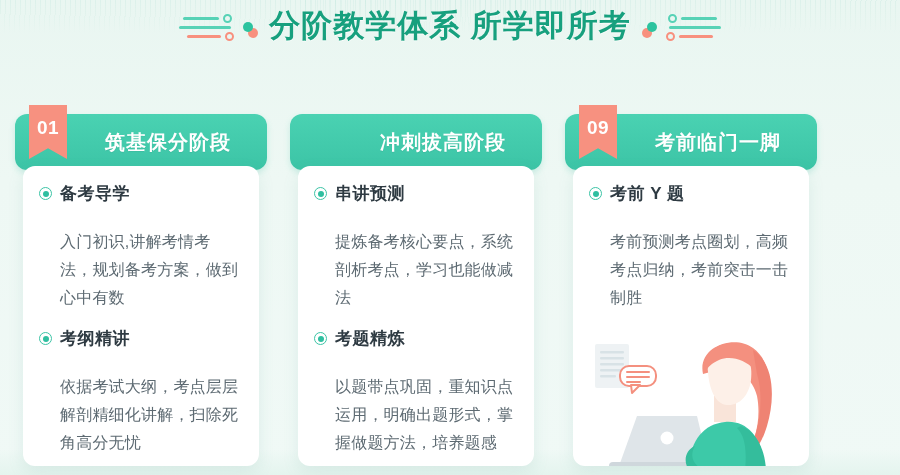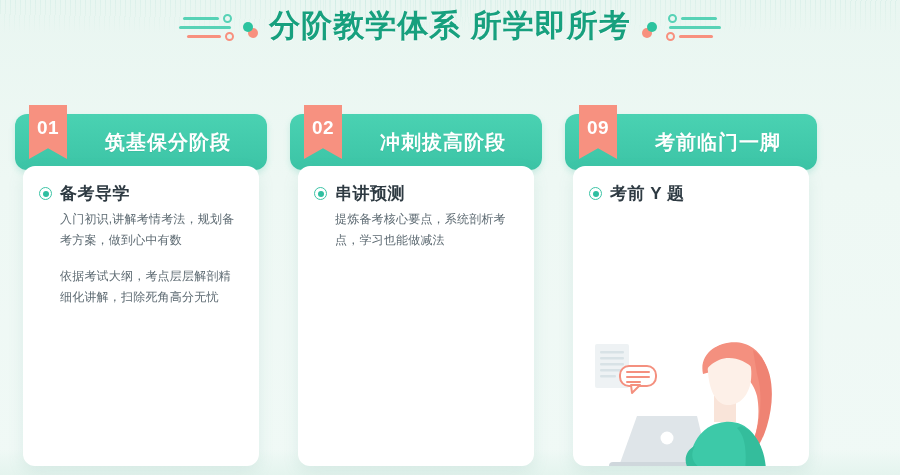--- a/index.html
+++ b/index.html
@@ -97,21 +97,21 @@
   .feature{margin-bottom:15px;}
   .feature-head{display:flex;align-items:center;gap:8px;}
   .bullet{
     width:13px;height:13px;border-radius:50%;flex:0 0 auto;
     border:1.6px solid #3cc4a6;box-sizing:border-box;
     display:flex;align-items:center;justify-content:center;
   }
   .bullet i{display:block;width:6px;height:6px;border-radius:50%;background:#2fbfa0;}
   .feature-title{font-size:17px;color:#2e3a42;font-weight:bold;letter-spacing:.5px;white-space:nowrap;}
   .feature-desc{
-    margin:4px 0 0 21px;font-size:12px;color:#5d6a72;line-height:1.75;
+    margin:23px 0 0 21px;font-size:16px;color:#5d6a72;line-height:1.75;
     letter-spacing:.2px;max-width:186px;
   }
 
   
   .illus{position:absolute;left:0;right:0;bottom:0;height:128px;}
   .illus svg{position:absolute;right:-6px;bottom:-4px;}
 </style>
 </head>
 <body>
 
@@ -163,60 +163,73 @@
       <div class="feature">
         <div class="feature-head">
           <span class="bullet">
               <i></i>
             </span>
           <span class="feature-title">备考导学</span>
         </div>
         <div class="feature-desc">入门初识,讲解考情考法，规划备考方案，做到心中有数</div>
       </div>
       <div class="feature">
+        <div class="feature-head">
+          <span class="bullet">
+              <i></i>
+            </span>
+          <span class="feature-title">考纲精讲</span>
+        </div>
         <div class="feature-desc">依据考试大纲，考点层层解剖精细化讲解，扫除死角高分无忧</div>
       </div>
     </div>
   </div>
 
   <div class="card">
     <div class="card-head">
-      <div class="ribbon">
-        <span>02</span>
-      </div>
       <div class="card-head-title">冲刺拔高阶段</div>
     </div>
     <div class="card-body">
       <div class="feature">
         <div class="feature-head">
           <span class="bullet">
               <i></i>
             </span>
           <span class="feature-title">串讲预测</span>
         </div>
         <div class="feature-desc">提炼备考核心要点，系统剖析考点，学习也能做减法</div>
+      </div>
+      <div class="feature">
+        <div class="feature-head">
+          <span class="bullet">
+              <i></i>
+            </span>
+          <span class="feature-title">考题精炼</span>
+        </div>
+        <div class="feature-desc">以题带点巩固，重知识点运用，明确出题形式，掌握做题方法，培养题感</div>
       </div>
     </div>
   </div>
 
   <div class="card">
     <div class="card-head">
       <div class="ribbon">
         <span>09</span>
       </div>
       <div class="card-head-title">考前临门一脚</div>
     </div>
     <div class="card-body">
       <div class="feature">
         <div class="feature-head">
           <span class="bullet">
               <i></i>
             </span>
           <span class="feature-title">考前 Y 题</span>
         </div>
+        <div class="feature-desc">考前预测考点圈划，高频考点归纳，考前突击一击制胜</div>
       </div>
 
       <div class="illus">
         <svg width="230" height="132" viewBox="0 0 230 132" xmlns="http://www.w3.org/2000/svg">
 
           <rect x="10" y="6" width="34" height="44" rx="2" fill="#eef2f4"></rect>
           <g fill="#d8e2e6">
             <rect x="15" y="13" width="24" height="2.4" rx="1"></rect>
             <rect x="15" y="19" width="24" height="2.4" rx="1"></rect>
             <rect x="15" y="25" width="24" height="2.4" rx="1"></rect>

